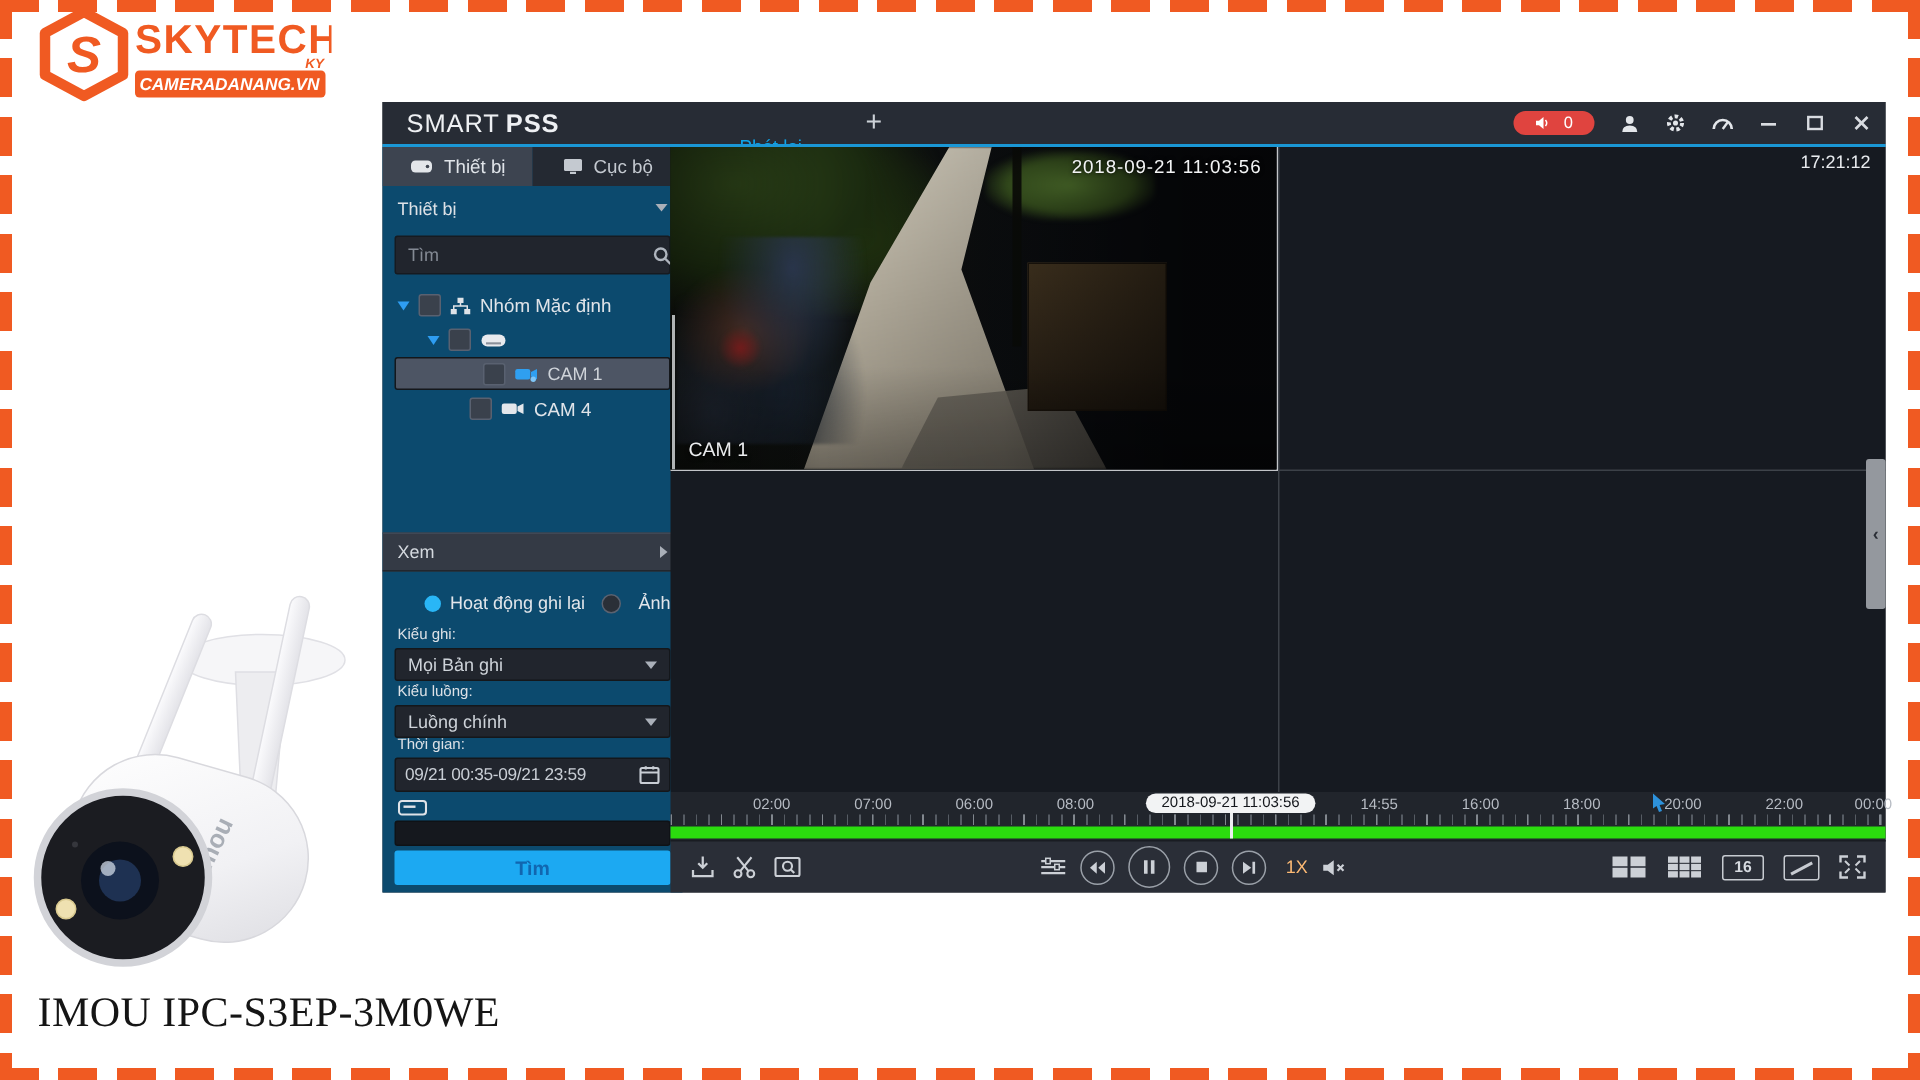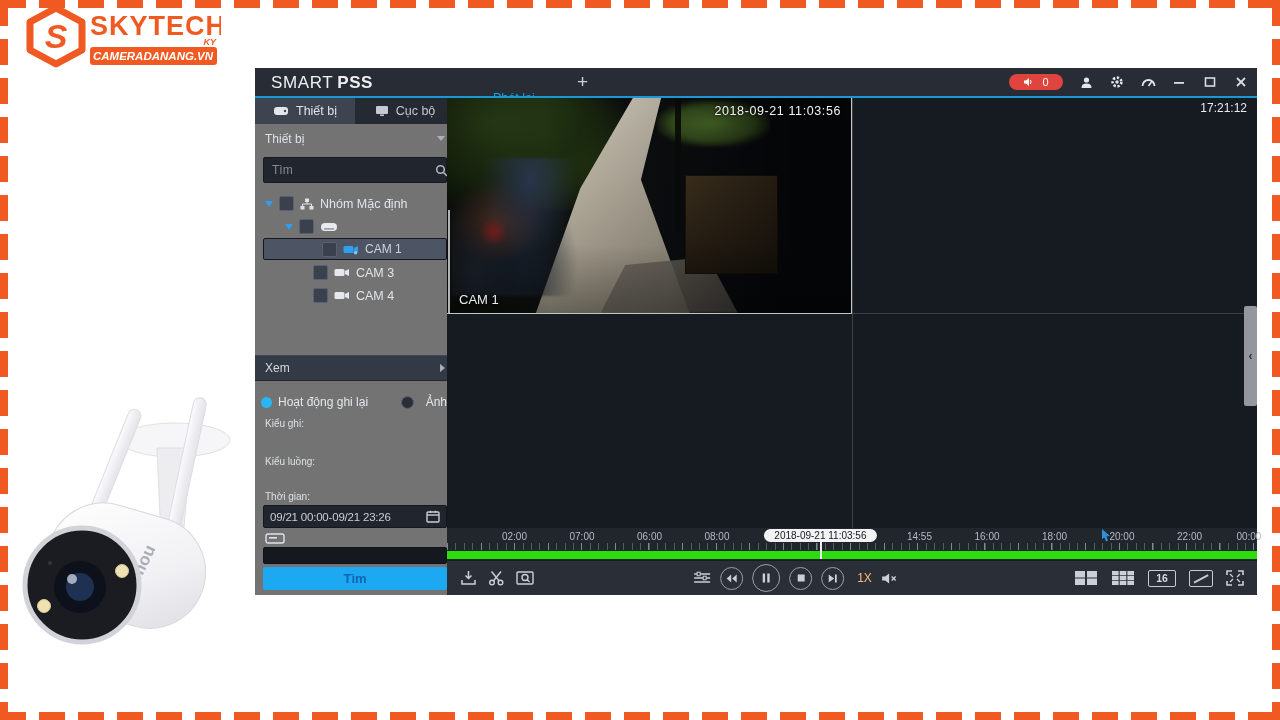--- a/index.html
+++ b/index.html
@@ -27,21 +27,21 @@
               border-right:5px solid transparent;border-bottom:5px solid #90d6f4;}
   .addtab{position:absolute;left:322px;top:3px;font-size:19px;color:#ccd1d7;line-height:22px;}
   .tb-right{position:absolute;right:8px;top:0;height:28px;display:flex;align-items:center;gap:15px;}
   .alert-pill{width:54px;height:16px;border-radius:9px;background:#e0443f;display:flex;align-items:center;
               justify-content:center;gap:9px;color:#fff;font-size:11px;}
   .wicon{display:flex;align-items:center;justify-content:center;width:16px;height:16px;}
   .blue-line{position:absolute;left:0;top:28px;width:100%;height:2px;background:#1a97d5;}
   .clock{position:absolute;right:10px;top:33px;font-size:12px;color:#e8ebef;z-index:6;}
 
   
-  .sb{position:absolute;left:0;top:30px;width:200px;bottom:0;background:#737373;overflow:hidden;}
+  .sb{position:absolute;left:0;top:30px;width:200px;bottom:0;background:#0c4a6e;overflow:hidden;}
   .sb-tabs{position:absolute;left:0;top:0;right:0;height:26px;display:flex;}
   .sb-tab{flex:1;display:flex;align-items:center;justify-content:center;gap:7px;font-size:12.5px;color:#e0e4e9;}
   .sb-tab.active{background:#3d4450;}
   .sb-tab.inactive{background:#242932;color:#c4c9d0;}
   .sb-dd{position:absolute;left:0;top:28px;right:0;height:25px;display:flex;align-items:center;padding:0 10px;color:#dde1e6;}
   .caret-dn{width:0;height:0;border-left:4.5px solid transparent;border-right:4.5px solid transparent;border-top:5.5px solid #aab0b9;}
   .sb-dd .caret-dn{margin-left:auto;}
   .sb-search{position:absolute;left:8px;right:8px;top:59px;height:24px;background:#21252d;border:1px solid #161a20;
              border-radius:2px;display:flex;align-items:center;}
   .sb-search input{flex:1;background:transparent;border:0;outline:none;color:#ccd1d8;font-size:12px;padding:0 8px;
@@ -52,21 +52,21 @@
   .trow{height:23px;display:flex;align-items:center;gap:6px;font-size:12.5px;color:#e0e4e9;padding-left:10px;}
   .trow.lvl2{padding-left:30px;}
   .trow.lvl3{padding-left:58px;}
   .trow.sel{background:#4d5564;}
   .exp{width:0;height:0;border-left:4.5px solid transparent;border-right:4.5px solid transparent;border-top:6px solid #2e9df2;flex:none;}
   .cb{width:13px;height:13px;background:#3a414c;border:1px solid #596170;border-radius:2px;flex:none;}
   .section-h{position:absolute;left:0;top:257px;right:0;height:24px;background:#343a45;border-top:1px solid #414855;
              border-bottom:1px solid #22262d;display:flex;align-items:center;padding:0 10px;color:#d4d9df;}
   .caret-rt{width:0;height:0;border-top:4.5px solid transparent;border-bottom:4.5px solid transparent;
             border-left:5.5px solid #a9afb8;margin-left:auto;}
-  .radios{position:absolute;left:6px;right:8px;top:296px;height:16px;display:flex;align-items:center;gap:6px;
+  .radios{position:absolute;left:28px;right:8px;top:296px;height:16px;display:flex;align-items:center;gap:6px;
           font-size:12px;color:#e3e6eb;}
   .radio{width:11px;height:11px;border-radius:50%;flex:none;}
   .radio.on{background:#29b6f6;}
   .radio.off{background:#2a2f37;border:1px solid #5a6270;}
   .radios .grp2{margin-left:auto;display:flex;align-items:flex-end;gap:12px;}
   .flabel{position:absolute;left:10px;font-size:10px;color:#dde1e6;}
   .sel{position:absolute;left:8px;right:8px;height:20px;background:#21252d;border:1px solid #14171b;border-radius:2px;
        display:flex;align-items:center;padding:0 8px;color:#ced3d9;font-size:12px;}
   .sel .caret-dn{margin-left:auto;}
   .datef{position:absolute;left:8px;right:8px;top:407px;height:21px;background:#21252d;border:1px solid #14171b;
@@ -194,20 +194,21 @@
       <circle cx="72" cy="205" r="57" fill="#1b1c21" stroke="#d2d3d8" stroke-width="5"></circle>
       <circle cx="70" cy="207" r="26" fill="#0c111c"></circle>
       <circle cx="70" cy="207" r="14" fill="#1e3152"></circle>
       <circle cx="62" cy="199" r="5" fill="#cfd8e6" opacity=".75"></circle>
       <circle cx="34" cy="226" r="6.5" fill="#efe1b1" stroke="#d9c98f"></circle>
       <circle cx="112" cy="191" r="6.5" fill="#efe1b1" stroke="#d9c98f"></circle>
       <circle cx="40" cy="183" r="2" fill="#35363c"></circle>
     </svg>
   </div>
 
+  <div class="caption">IMOU IPC-S3EP-3M0WE</div>
 
   <div class="win">
 
     <div class="titlebar">
       <div class="brand">
         <span>SMART</span><span class="b2">PSS</span>
       </div>
       <div class="tab">Phát lại</div>
       <div class="addtab">+</div>
       <div class="tb-right">
@@ -322,53 +323,53 @@
             <polygon points="11,4 15,2 15,9 11,7" fill="#e4e7eb"></polygon>
           </svg>
           <span>CAM 2</span>
         </div>
         <div class="trow lvl3">
           <span class="cb"></span>
           <svg width="16" height="11" viewBox="0 0 16 11">
             <rect x="0.5" y="2" width="10" height="7" rx="1.5" fill="#e4e7eb"></rect>
             <polygon points="11,4 15,2 15,9 11,7" fill="#e4e7eb"></polygon>
           </svg>
-          <span>CAM 3</span>
-        </div>
-        <div class="trow lvl3">
-          <span class="cb"></span>
-          <svg width="16" height="11" viewBox="0 0 16 11">
-            <rect x="0.5" y="2" width="10" height="7" rx="1.5" fill="#e4e7eb"></rect>
-            <polygon points="11,4 15,2 15,9 11,7" fill="#e4e7eb"></polygon>
-          </svg>
           <span>CAM 4</span>
         </div>
       </div>
 
       <div class="section-h">
         <span>Xem</span>
         <span class="caret-rt"></span>
       </div>
 
       <div class="radios">
         <span class="radio on"></span>
         <span>Hoạt động ghi lại</span>
         <span class="grp2">
           <span class="radio off"></span>
           <span>Ảnh</span>
         </span>
       </div>
 
       <div class="flabel" style="top:320px">Kiểu ghi:</div>
+      <div class="sel" style="top:334px">
+        <span>Mọi Bản ghi</span>
+        <span class="caret-dn"></span>
+      </div>
 
       <div class="flabel" style="top:358px">Kiểu luồng:</div>
+      <div class="sel" style="top:372px">
+        <span>Luồng chính</span>
+        <span class="caret-dn"></span>
+      </div>
 
       <div class="flabel" style="top:393px">Thời gian:</div>
       <div class="datef">
-        <span>09/21 00:00-09/21 23:26</span>
+        <span>09/21 00:35-09/21 23:59</span>
         <svg width="14" height="13" viewBox="0 0 14 13">
           <rect x="1" y="2" width="12" height="10" rx="1" fill="none" stroke="#c9ced5" stroke-width="1.4"></rect>
           <line x1="1" y1="5" x2="13" y2="5" stroke="#c9ced5" stroke-width="1.4"></line>
           <line x1="4.5" y1="0.8" x2="4.5" y2="3" stroke="#c9ced5" stroke-width="1.4"></line>
           <line x1="9.5" y1="0.8" x2="9.5" y2="3" stroke="#c9ced5" stroke-width="1.4"></line>
         </svg>
       </div>
 
       <div class="devrow">
         <svg width="20" height="11" viewBox="0 0 20 11">

